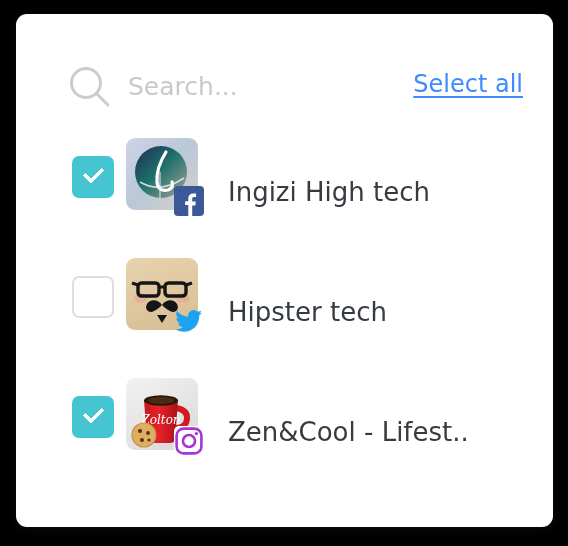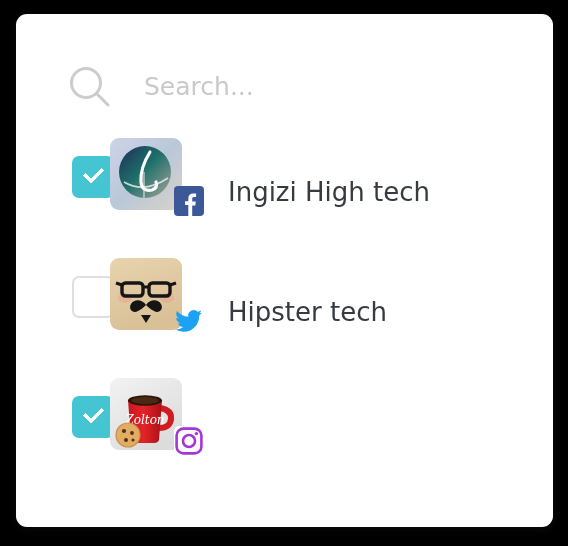--- a/index.html
+++ b/index.html
@@ -39,21 +39,21 @@
   }
   .search-icon {
     position: absolute;
     left: 52px;
     top: 8px;
     width: 44px;
     height: 44px;
   }
   .search-input {
     position: absolute;
-    left: 128px;
+    left: 112px;
     top: 6px;
     width: 250px;
     height: 44px;
     border: none;
     outline: none;
     background: transparent;
     font-family: "DejaVu Sans", sans-serif;
     font-size: 25px;
     color: #3a3a3a;
     padding: 0;
@@ -116,21 +116,21 @@
     height: 8px;
     border-left: 4px solid #ffffff;
     border-bottom: 4px solid #ffffff;
     transform: rotate(-45deg);
     border-radius: 1px;
   }
 
   
   .avatar {
     position: absolute;
-    left: 94px;
+    left: 110px;
     top: 8px;
     width: 72px;
     height: 72px;
     border-radius: 9px;
     overflow: hidden;
   }
   .avatar svg { display: block; }
 
   
   .badge {
@@ -162,20 +162,21 @@
 <div class="card">
 
   <div class="search-row">
     <span class="search-icon">
       <svg width="44" height="44" viewBox="0 0 44 44">
         <circle cx="18" cy="17" r="14.5" fill="none" stroke="#cccccc" stroke-width="3"></circle>
         <line x1="28.5" y1="27.5" x2="40" y2="39" stroke="#cccccc" stroke-width="3" stroke-linecap="round"></line>
       </svg>
     </span>
     <input class="search-input" type="text" placeholder="Search..." style="">
+    <span class="select-all">Select all</span>
   </div>
 
   <div class="list">
 
     <div class="row">
       <span class="checkbox checked"></span>
 
       <span class="avatar">
         <svg width="72" height="72" viewBox="0 0 72 72">
           <defs>
@@ -282,16 +283,17 @@
 
       <span class="badge">
         <svg width="30" height="30" viewBox="0 0 30 30">
           <rect width="30" height="30" rx="5" fill="#ffffff"></rect>
           <rect x="2.6" y="2.6" width="24.8" height="24.8" rx="7" fill="none" stroke="#a535d4" stroke-width="2.6"></rect>
           <circle cx="15" cy="15" r="6" fill="none" stroke="#a535d4" stroke-width="2.6"></circle>
           <circle cx="22.4" cy="7.6" r="1.7" fill="#a535d4"></circle>
         </svg>
       </span>
 
+      <span class="name">Zen&amp;Cool - Lifest..</span>
     </div>
 
   </div>
 </div>
 
 </body></html>

